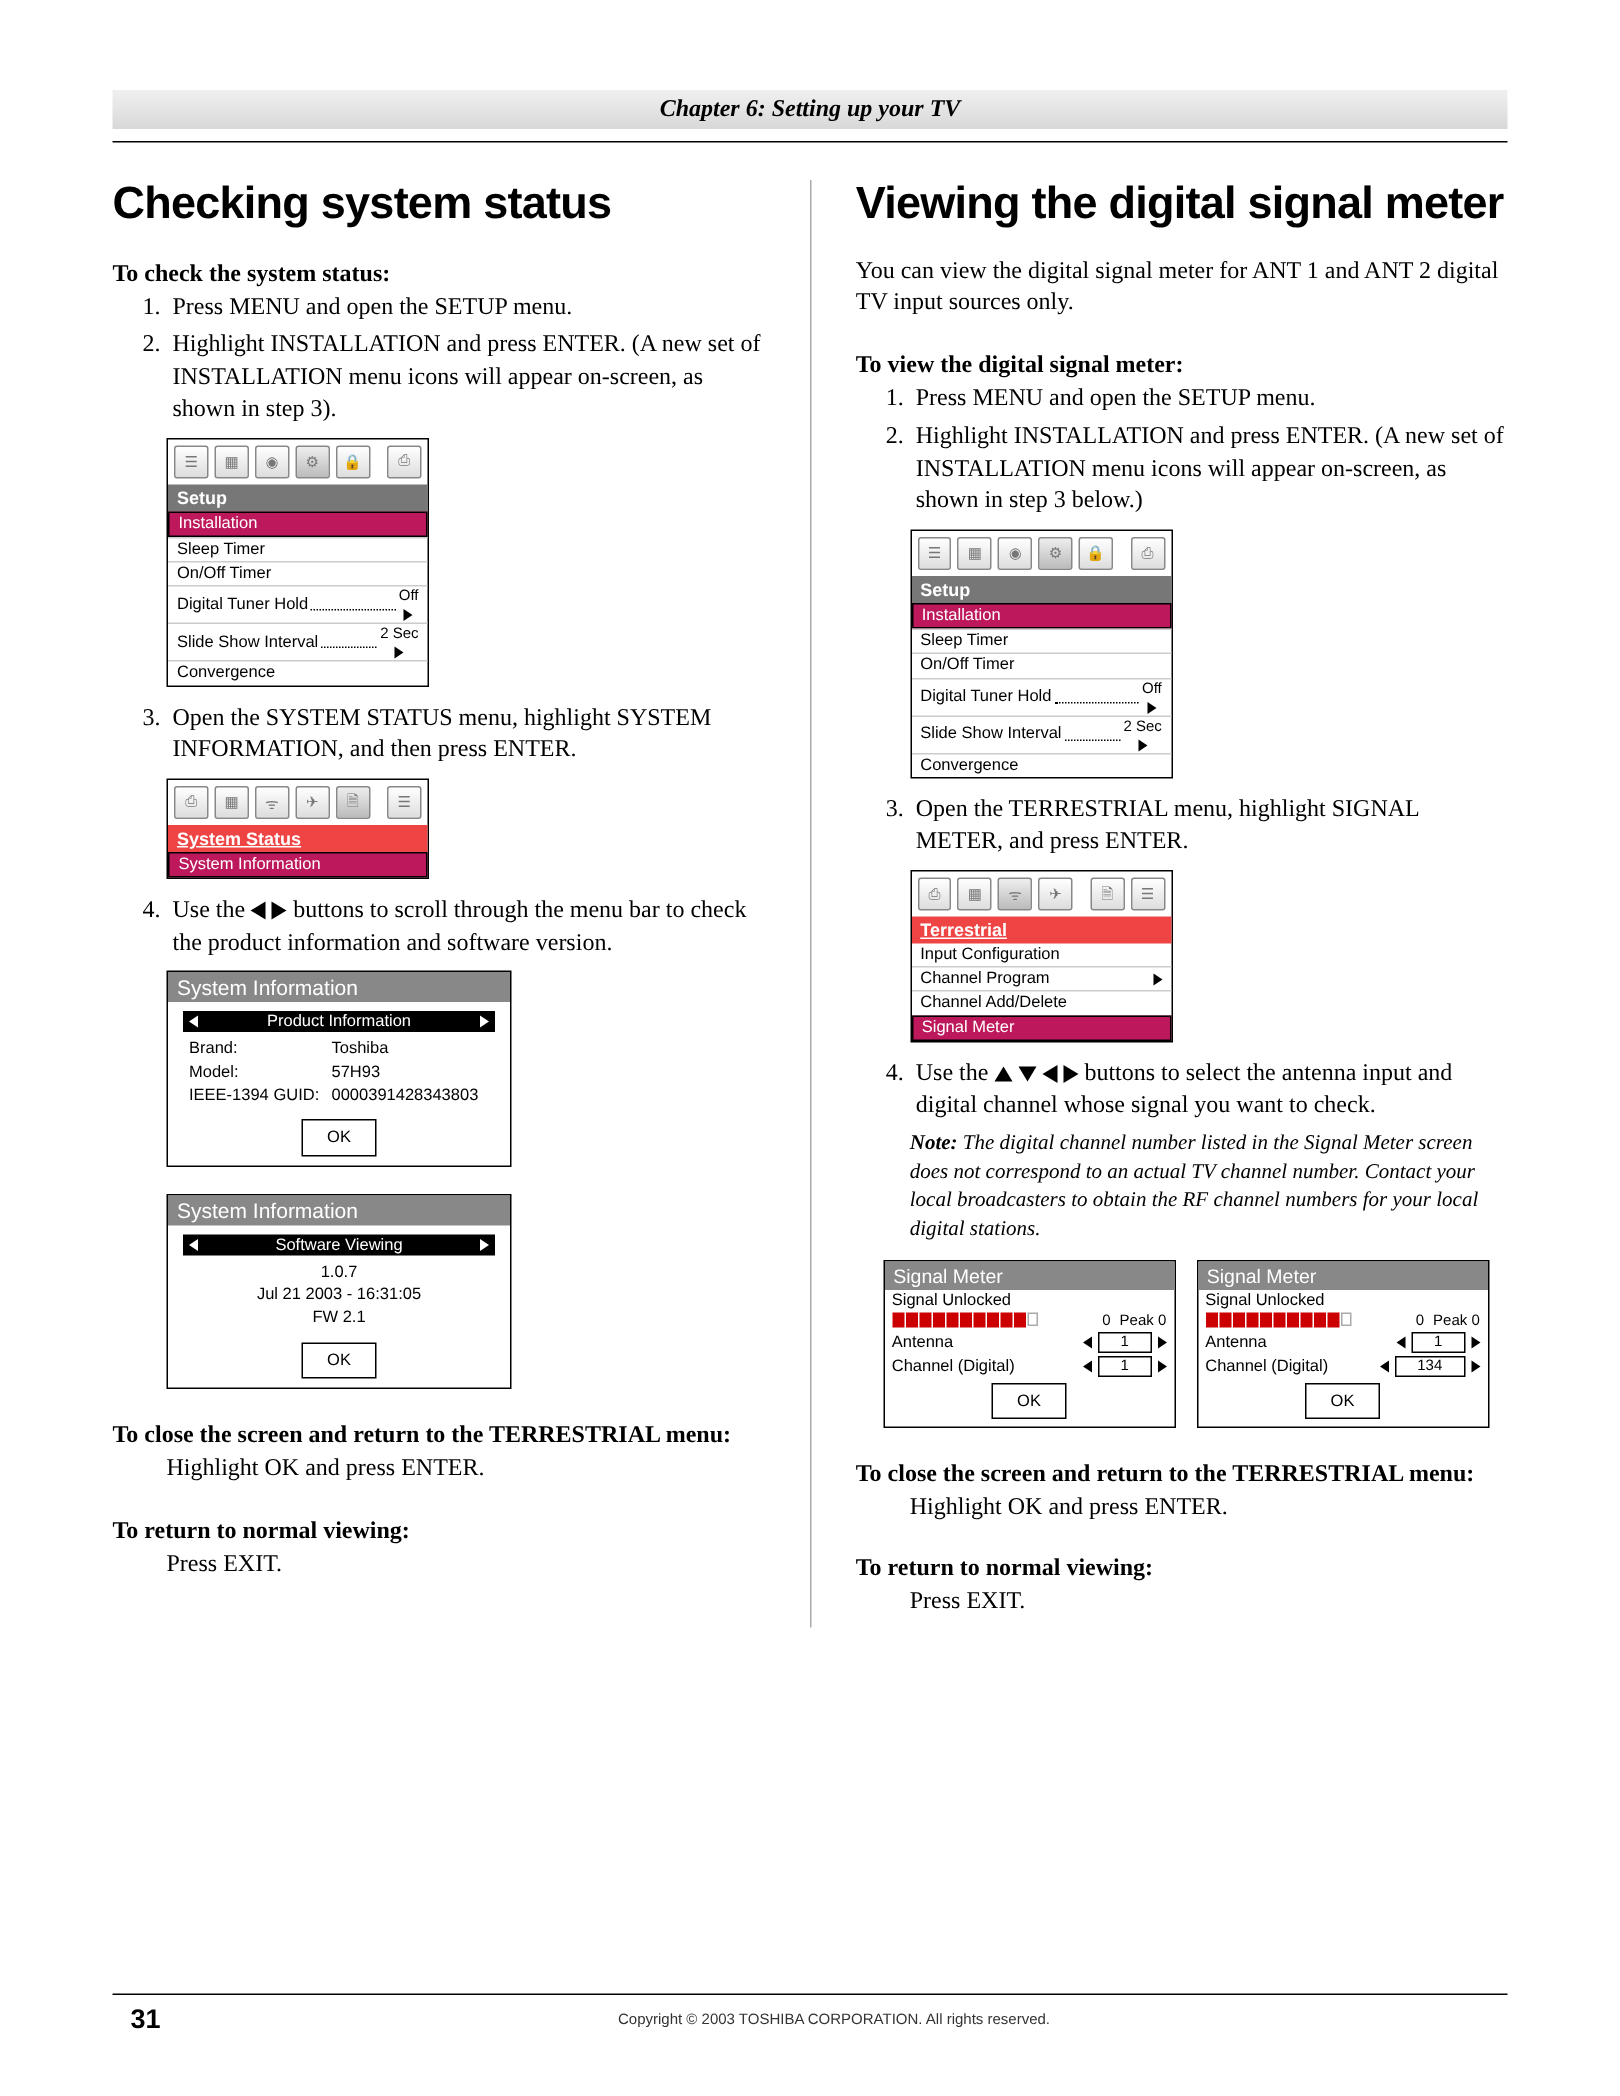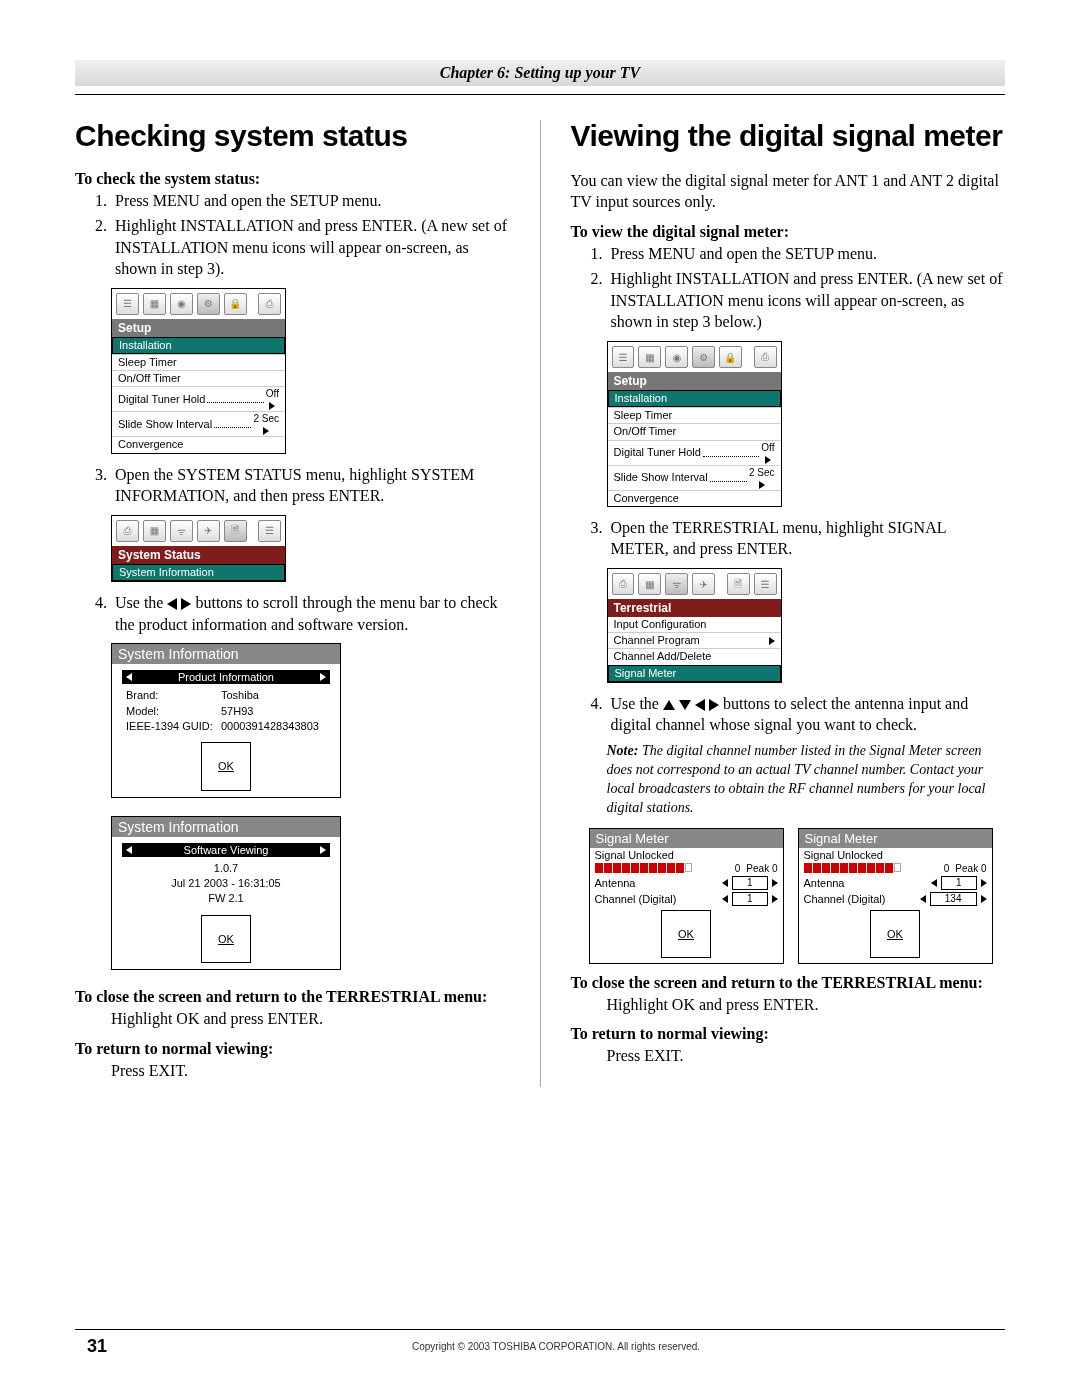--- a/index.html
+++ b/index.html
@@ -4,62 +4,62 @@
 <style>
   * { box-sizing: border-box; margin: 0; padding: 0; }
   body { background: #fff; font-family: Georgia, 'Times New Roman', serif; color: #000; }
   .page { width: 1080px; height: 1397px; margin: 0 auto; position: relative; padding: 60px 75px 40px 75px; }
   .chapter-bar { background: linear-gradient(#f0f0f0,#d8d8d8); text-align: center; font-style: italic; font-weight: bold; font-size: 16px; padding: 4px 16px; margin-bottom: 8px; }
   .hr { border-top: 1px solid #000; margin-bottom: 25px; }
   .columns { display: flex; gap: 30px; }
   .col { flex: 1; position: relative; }
   .divider { width: 1px; background: #aaa; }
   h1.section { font-family: Arial, Helvetica, sans-serif; font-weight: bold; font-size: 30px; line-height: 1.05; margin-bottom: 18px; letter-spacing: -0.5px; }
-  .bold-lead { font-weight: bold; font-size: 16px; margin-top: 10px; margin-bottom: 2px; }
+  .bold-lead { font-weight: bold; font-size: 16px; margin-top: 22px; margin-bottom: 2px; }
   .body-text { font-size: 16px; line-height: 1.35; margin-bottom: 6px; }
   ol.steps { list-style: decimal; padding-left: 36px; font-size: 16px; line-height: 1.35; }
   ol.steps li { margin-bottom: 4px; padding-left: 4px; }
   .indent { margin-left: 36px; font-size: 16px; line-height:1.35; margin-bottom:6px; }
   .note-block { margin-left: 36px; font-size: 14px; font-style: italic; line-height: 1.35; margin-top:6px; margin-bottom:10px; }
   .note-label { font-weight: bold; }
   .tri { display:inline-block; width:0; height:0; vertical-align:middle; }
   .tri-l { border-top:6px solid transparent; border-bottom:6px solid transparent; border-right:10px solid #000; }
   .tri-r { border-top:6px solid transparent; border-bottom:6px solid transparent; border-left:10px solid #000; }
   .tri-u { border-left:6px solid transparent; border-right:6px solid transparent; border-bottom:10px solid #000; }
   .tri-d { border-left:6px solid transparent; border-right:6px solid transparent; border-top:10px solid #000; }
 
   
   .osd { border:1px solid #000; font-family: Arial, Helvetica, sans-serif; font-size:12px; margin:8px 0 10px 36px; background:#fff; }
   .osd.narrow { width:175px; }
   .osd-icon-row { display:flex; gap:4px; padding:4px; }
   .osd-icon { width:26px; height:22px; border:1px solid #888; background:linear-gradient(#fff,#ddd); border-radius:2px; display:flex; align-items:center; justify-content:center; font-size:10px; color:#777; }
   .osd-icon.sel { background:linear-gradient(#eee,#bbb); }
   .osd-icon.spacer { border:none; background:none; width:4px; }
   .osd-header { background:#777; color:#fff; padding:2px 6px; font-weight:bold; }
-  .osd-header.lt { background:#7f1d1d; }
+  .osd-header.lt { background:#ef4444;text-decoration:underline; }
   .osd-body { padding:0; }
   .osd-row { display:flex; justify-content:space-between; align-items:center; padding:1px 6px; border-top:1px solid #ccc; font-size:11px; line-height:1.2; }
   .osd-row.noborder { border-top:none; }
-  .osd-row.black { background:#0f766e; color:#fff; border:1px solid #000; }
+  .osd-row.black { background:#be185d; color:#fff; border:1px solid #000; }
   .osd-row-label { white-space:nowrap; }
   .osd-row-val { display:flex; align-items:center; gap:2px; font-size:10px;flex-direction:column; }
   .osd-dots { flex:1; border-bottom:1px dotted #000; margin:0 2px; height:8px; }
   .osd-arrow-r { display:inline-block; width:0;height:0;border-top:4px solid transparent;border-bottom:4px solid transparent;border-left:6px solid #000; }
   .osd-arrow-l { display:inline-block; width:0;height:0;border-top:4px solid transparent;border-bottom:4px solid transparent;border-right:6px solid #000; }
 
   
   .sysinfo { width:230px; border:1px solid #000; margin:8px 0 18px 36px; font-family:Arial,Helvetica,sans-serif; }
   .sysinfo .title { background:#888; color:#fff; padding:2px 6px; font-size:14px; }
   .sysinfo .subbar { display:flex; align-items:center; justify-content:space-between; background:#000; color:#fff; padding:1px 4px; font-size:11px; margin:6px 10px 0 10px; }
   .sysinfo .content { padding:4px 14px 4px 14px; font-size:11px; line-height:1.4; }
   .sysinfo .content.center { text-align:center; }
   .sysinfo .kv { display:flex; }
   .sysinfo .kv .k { width:95px; }
   .sysinfo .okrow { text-align:center; padding:4px 0 6px 0; }
-  .okbox { display:inline-block; border:1px solid #000; padding:16px 16px; font-size:11px; line-height:1.3;text-decoration:underline; }
+  .okbox { display:inline-block; border:1px solid #000; padding:4px 16px; font-size:11px; line-height:1.3; }
 
   
   .meter-pair { display:flex; gap:14px; margin:8px 0 10px 18px; }
   .meter { width:195px; border:1px solid #000; font-family:Arial,Helvetica,sans-serif; font-size:11px; }
   .meter .title { background:#888; color:#fff; padding:2px 6px; font-size:13px; }
   .meter .row { display:flex; align-items:center; padding:1px 5px; }
   .meter .bar { display:flex; flex:1; gap:1px; }
   .meter .bar span { width:8px; height:10px; background:#c00; display:inline-block; }
   .meter .bar span.e { background:#fff; border:1px solid #aaa; width:7px; height:9px; }
   .meter .peak { font-size:10px; margin-left:6px; }

